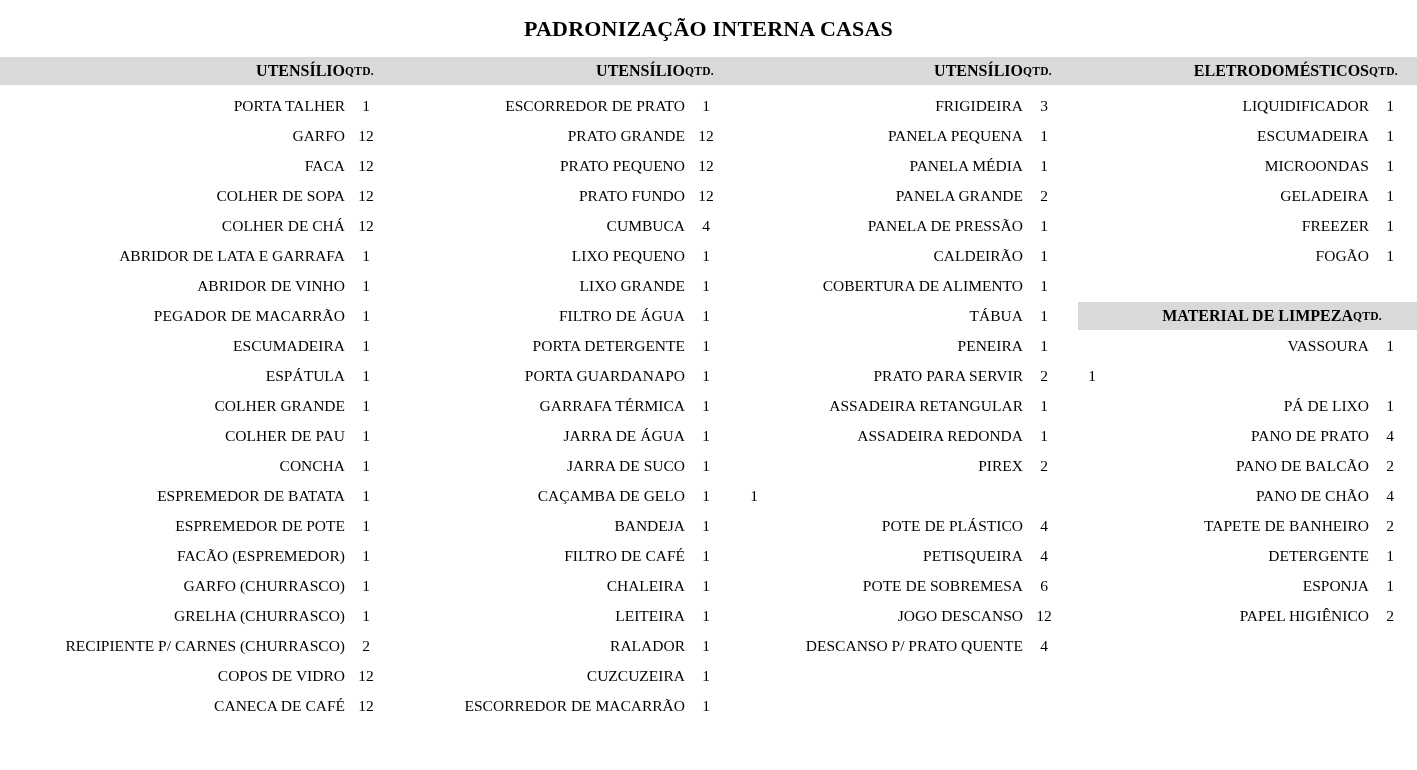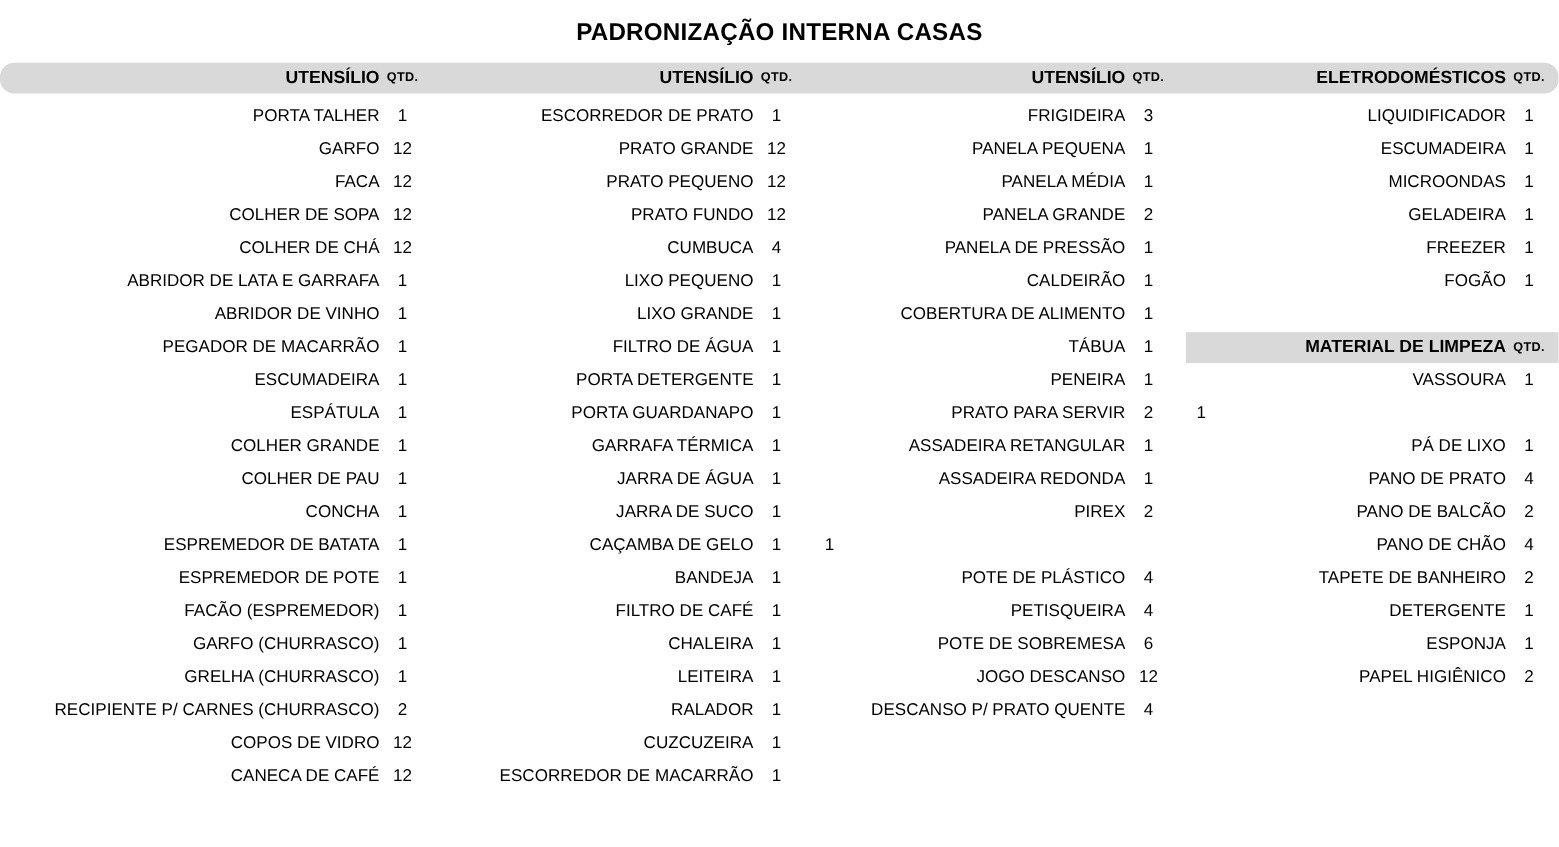--- a/index.html
+++ b/index.html
@@ -4,37 +4,36 @@
 <style>
   * { margin: 0; padding: 0; box-sizing: border-box; }
   html, body { background: #ffffff; }
   body {
     width: 1417px;
     height: 770px;
     font-family: "Liberation Sans", sans-serif;
     color: #000000;
     overflow: hidden;
   }
-  .page { width: 1417px; position: relative; }
+  .page { width: 1417px; position: relative; font-family: Liberation Serif, serif; }
 
   .title {
     text-align: center;
     font-size: 22px;
     font-weight: bold;
     letter-spacing: 0.2px;
     margin-top: 12px;
     height: 45px;
     line-height: 33px;
   }
 
   
   .grid4 {
     display: grid;
     grid-template-columns: 393px 340px 338px 346px;
-    border-radius: 13px;
   }
 
   .header-band {
     background: #d9d9d9;
     height: 28px;
   }
   .hdr-cell {
     display: flex;
     align-items: center;
     height: 28px;
@@ -42,21 +41,21 @@
   }
   .hdr-label {
     flex: 1;
     text-align: right;
     font-weight: bold;
     font-size: 16px;
     white-space: nowrap;
   }
   .hdr-qty {
     width: 42px;
-    text-align: center;
+    text-align: left;
     font-weight: bold;
     font-size: 11.5px;
     letter-spacing: 0.3px;
   }
 
   .cols { margin-top: 6px; }
   .col { display: flex; flex-direction: column; }
 
   .row {
     display: flex;
@@ -77,21 +76,21 @@
   }
 
   .spacer-row { height: 30px; }
 
   .sub-band {
     background: #d9d9d9;
     height: 28px;
     margin: 1px 0 1px 7px;
     display: flex;
     align-items: center;
-    padding-right: 6px;
+    padding-right: 22px;
   }
 </style>
 </head>
 <body>
 
 <div class="page">
 
   <div class="title">PADRONIZAÇÃO INTERNA CASAS</div>
 
   <div class="grid4 header-band">

